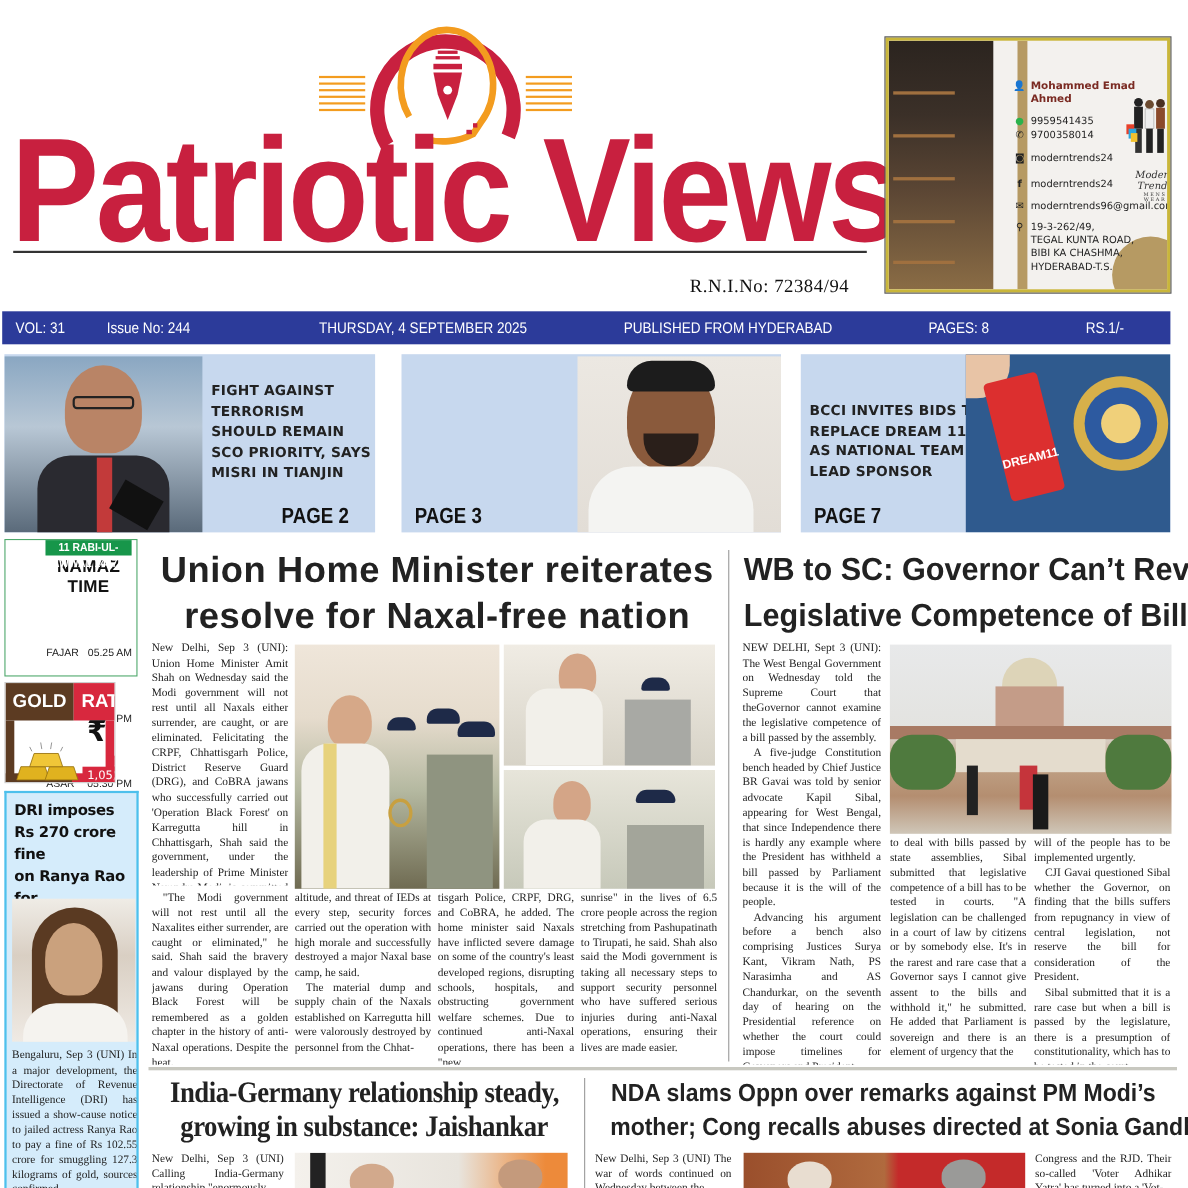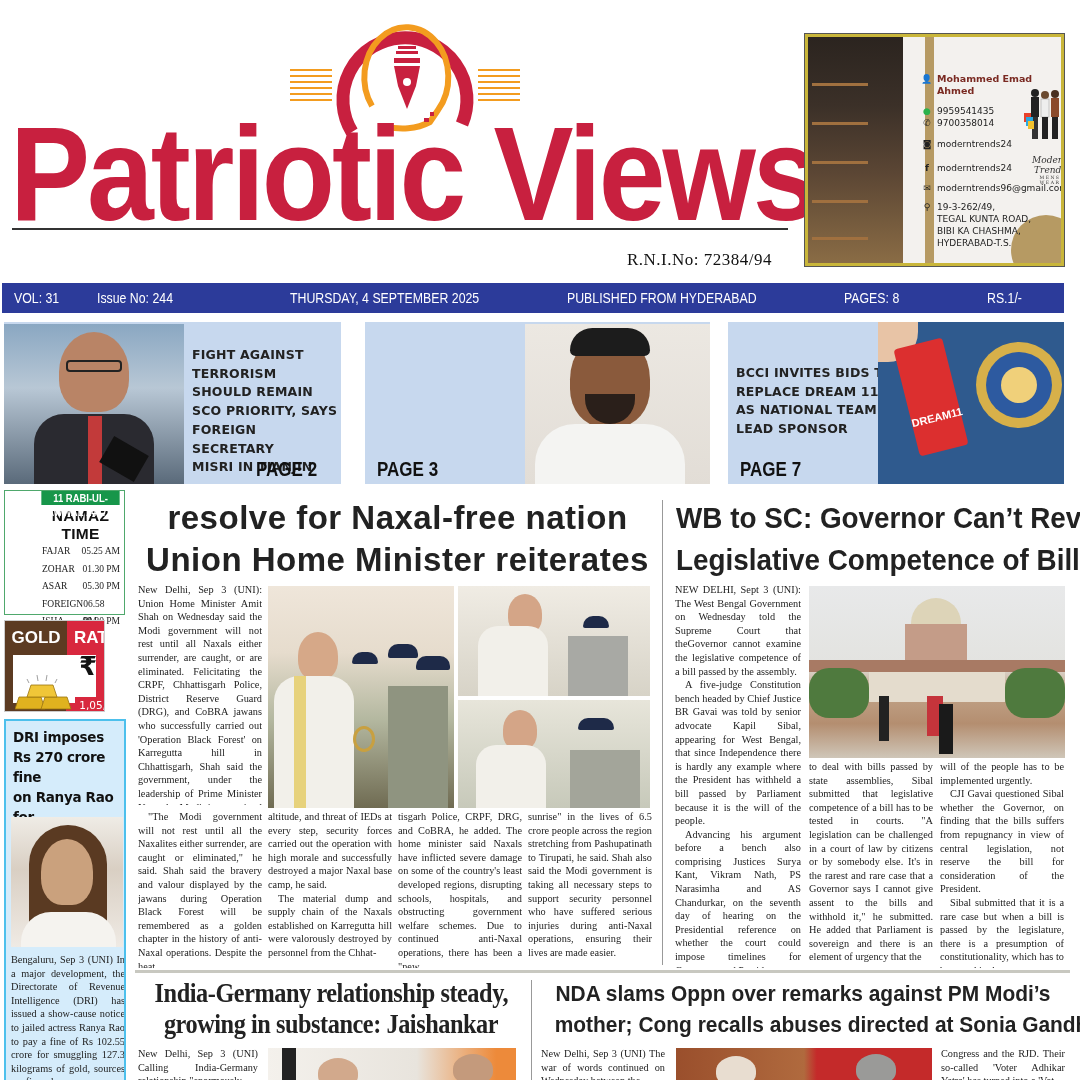--- a/index.html
+++ b/index.html
@@ -68,21 +68,21 @@
   
   .namaz { position: absolute; left: 4px; top: 490px; width: 121px; height: 125px; border: 1px solid #4fa86c; background: #fff; padding-left: 32px; }
   .namaz-date {
     background: #17964a; color: #fff; font-family: "Liberation Sans", sans-serif; font-weight: 700;
     font-size: 10.5px; height: 14px; line-height: 14px; text-align: center; transform: scaleX(0.9);
   }
   .namaz-title {
     font-family: "Liberation Sans", sans-serif; font-weight: 700; font-size: 15.5px; text-align: center;
     color: #111; margin-top: 2px; letter-spacing: 0.3px;
   }
-  .namaz-row { display: flex; justify-content: space-between; font-family: Liberation Serif, serif; font-size: 9.5px; color: #222; padding: 0 4px 0 5px; height: 17.5px; line-height: 17.5px; }
+  .namaz-row { display: flex; justify-content: space-between; font-family: Liberation Sans, sans-serif; font-size: 9.5px; color: #222; padding: 0 4px 0 5px; height: 17.5px; line-height: 17.5px; margin-top: 42px; }
 
   .gold { position: absolute; left: 4px; top: 620px; width: 101px; height: 92px; background: #fff; border: 1px solid #ccc; overflow: hidden; }
   .gold-head { position: absolute; left: 0; top: 0; width: 121px; height: 34px; }
   .gold-head .g { position: absolute; left: 0; top: 0; width: 62px; height: 34px; background: #5c3b22; color: #fff; font-family: "Liberation Sans", sans-serif; font-weight: 900; font-size: 17px; line-height: 34px; text-align: center; }
   .gold-head .r { position: absolute; left: 62px; top: 0; width: 59px; height: 34px; background: #d8283e; color: #fff; font-family: "Liberation Sans", sans-serif; font-weight: 900; font-size: 17px; line-height: 34px; text-align: center; }
   .gold-side-l { position: absolute; left: 0; top: 34px; width: 8px; height: 58px; background: #5c3b22; }
   .gold-side-r { position: absolute; right: 0; top: 34px; width: 8px; height: 58px; background: #d8283e; }
   .gold-bottom { position: absolute; left: 0; bottom: 0; width: 121px; height: 8px; background: linear-gradient(90deg, #5c3b22 50%, #d8283e 50%); }
   .rupee { position: absolute; left: 74px; top: 30px; font-family: "DejaVu Sans", sans-serif; font-size: 26px; color: #111; font-weight: 700; }
   .karat { position: absolute; left: 92px; top: 66px; width: 28px; height: 14px; background: #d8283e; color: #fff; font-family: "DejaVu Sans", sans-serif; font-size: 10px; text-align: right; padding-right: 2px; line-height: 14px; }
@@ -221,21 +221,20 @@
     <div style="position:absolute;left:62px;top:36px;width:56px;height:12px;border:2px solid #222;border-radius:4px"></div>
     <div style="position:absolute;left:30px;top:90px;width:120px;height:70px;background:#2a2a30;border-radius:30px 30px 0 0"></div>
     <div style="position:absolute;left:84px;top:92px;width:14px;height:68px;background:#c23a3a"></div>
     <div style="position:absolute;left:100px;top:120px;width:40px;height:30px;background:#111;transform:rotate(30deg)"></div>
   </div>
   <div class="txt" style="left:188px;top:24px">
     <div>FIGHT AGAINST</div>
       <div>TERRORISM</div>
     <div>SHOULD REMAIN</div>
       <div>SCO PRIORITY, SAYS</div>
-    <div>FOREIGN SECRETARY</div>
       <div>MISRI IN TIANJIN</div>
   </div>
   <div class="pg" style="left:252px;top:136px">PAGE 2</div>
 </div>
 
 <div class="teaser" style="left:365px;width:345px">
   <div class="pg" style="left:12px;top:136px">PAGE 3</div>
   <div class="pic" style="left:160px;width:185px;background:linear-gradient(180deg,#ece8e2 0%,#e2ddd6 100%)">
     <div class="person" style="left:45px;top:8px;width:80px;height:95px;background:#8a5a3c"></div>
     <div style="position:absolute;left:45px;top:4px;width:80px;height:28px;background:#1c1c1c;border-radius:40px 40px 10px 10px"></div>
@@ -319,22 +318,22 @@
   </div>
   <div class="dri-photo">
     <div style="position:absolute;left:18px;top:8px;width:78px;height:110px;background:#5a3a22;border-radius:40px 40px 10px 10px"></div>
     <div class="person" style="left:30px;top:22px;width:52px;height:66px;background:#caa17d"></div>
     <div style="position:absolute;left:10px;top:95px;width:95px;height:40px;background:#f5f3ef;border-radius:30px 30px 0 0"></div>
   </div>
   <div class="dri-body">Bengaluru, Sep 3 (UNI) In a major development, the Directorate of Revenue Intelligence (DRI) has issued a show-cause notice to jailed actress Ranya Rao to pay a fine of Rs 102.55 crore for smuggling 127.3 kilograms of gold, sources confirmed</div>
 </div>
 
 <div class="headline" style="left:135px;top:497px;width:525px;font-size:33px;line-height:42px;letter-spacing:0.5px">
-  <div>resolve for Naxal-free nation</div>
-    <div>Union Home Minister reiterates</div>
+  <div>Union Home Minister reiterates</div>
+    <div>resolve for Naxal-free nation</div>
 </div>
 
 <div class="body-col" style="left:138px;top:583px;width:124px;height:222px">
   <p class="first">New Delhi, Sep 3 (UNI): Union Home Minister Amit Shah on Wednesday said the Modi government will not rest until all Naxals either surrender, are caught, or are eliminated. Felicitating the CRPF, Chhattisgarh Police, District Reserve Guard (DRG), and CoBRA jawans who successfully carried out 'Operation Black Forest' on Karregutta hill in Chhattisgarh, Shah said the government, under the leadership of Prime Minister Narendra Modi, is committed to making India Naxal-free.</p>
 </div>
 <div class="photo" style="left:268px;top:586px;width:186px;height:222px;background:linear-gradient(180deg,#efe6da 0%,#e6dccd 30%,#b4b8a0 60%,#6f6b52 100%)">
   <div class="person" style="left:30px;top:46px;width:40px;height:48px;background:#d6a888"></div>
   <div style="position:absolute;left:6px;top:90px;width:80px;height:132px;background:#f2f0ea;border-radius:25px 25px 0 0"></div>
   <div style="position:absolute;left:26px;top:90px;width:12px;height:132px;background:#e7d27c"></div>
   <div style="position:absolute;left:84px;top:66px;width:26px;height:12px;background:#1e2a48;border-radius:10px 10px 2px 2px"></div>

